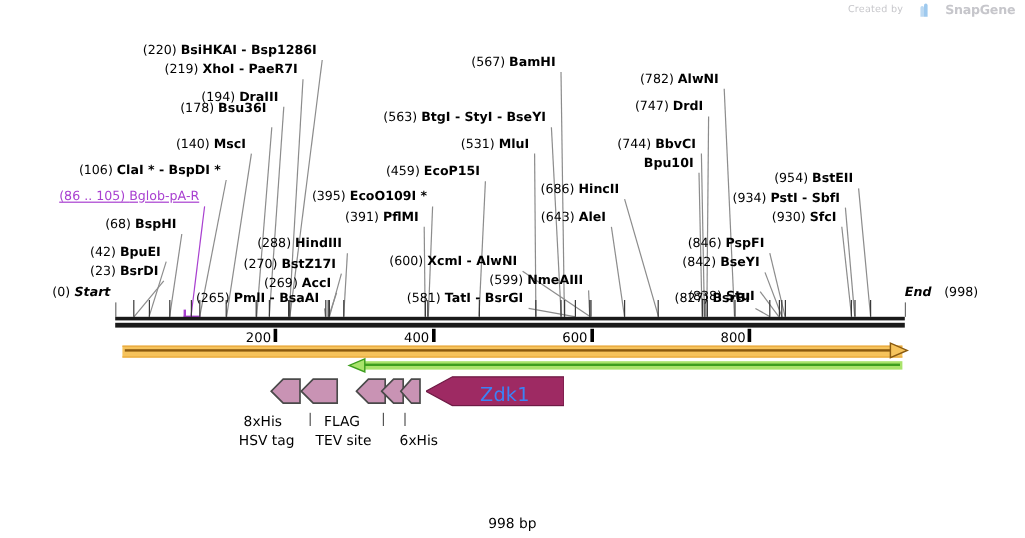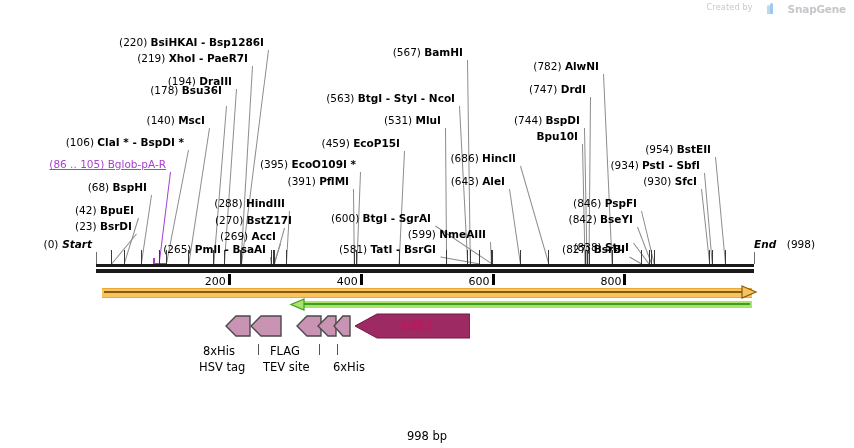--- a/index.html
+++ b/index.html
@@ -45,21 +45,21 @@
   .ruler-tick{position:absolute;width:3px;background:#000;}
 
   
   .orange-bar{position:absolute;background:#f6c35c;border-top:1px solid #e8a93c;border-bottom:1px solid #e8a93c;}
   .orange-core{position:absolute;background:#8a5a10;height:2px;}
   .green-bar{position:absolute;background:#a9e36b;}
   .green-core{position:absolute;background:#3d9e1e;height:2px;}
   .parrow-svg{position:absolute;overflow:visible;}
 
   .zdk1-label{
-    position:absolute;color:#be185d;font-size:12px;font-weight:700;
+    position:absolute;color:#3b82f6;font-size:16px;font-weight:400;
     letter-spacing:.2px;
   }
 
   .feat-label{position:absolute;font-size:11.5px;color:#000;white-space:nowrap;}
   .feat-tick{position:absolute;width:1px;background:#555;}
 
   
   .title{
     position:absolute;width:100%;text-align:center;font-size:15px;font-weight:700;color:#000;
     letter-spacing:-.1px;
@@ -100,49 +100,49 @@
       <div class="enz" style="left: 134px; top: 204px;"><span class="pos">(42) </span><span class="nm">BpuEI</span></div>
       <div class="lead" style="left: 138px; top: 218px; height: 48.174px; transform: rotate(17.2787deg); transform-origin: center top;"></div>
       <div class="enz" style="left: 132px; top: 220px;"><span class="pos">(23) </span><span class="nm">BsrDI</span></div>
       <div class="lead" style="left: 136px; top: 234px; height: 38.9463px; transform: rotate(39.6199deg); transform-origin: center top;"></div>
       <div class="enz" style="left: 356px; top: 158px;"><span class="pos">(395) </span><span class="nm">EcoO109I *</span></div>
       <div class="lead" style="left: 360px; top: 172px; height: 92.0692px; transform: rotate(2.22167deg); transform-origin: center top;"></div>
       <div class="enz" style="left: 349px; top: 175px;"><span class="pos">(391) </span><span class="nm">PflMI</span></div>
       <div class="lead" style="left: 353px; top: 189px; height: 75.0042px; transform: rotate(-0.606233deg); transform-origin: center top;"></div>
       <div class="enz" style="left: 285px; top: 197px;"><span class="pos">(288) </span><span class="nm">HindIII</span></div>
       <div class="lead" style="left: 289px; top: 211px; height: 53.0915px; transform: rotate(3.36494deg); transform-origin: center top;"></div>
-      <div class="enz" style="left: 292px; top: 214px;"><span class="pos">(270) </span><span class="nm">BstZ17I</span></div>
+      <div class="enz" style="left: 280px; top: 214px;"><span class="pos">(270) </span><span class="nm">BstZ17I</span></div>
       <div class="lead" style="left: 284px; top: 228px; height: 37.3588px; transform: rotate(15.5004deg); transform-origin: center top;"></div>
       <div class="enz" style="left: 276px; top: 230px;"><span class="pos">(269) </span><span class="nm">AccI</span></div>
       <div class="lead" style="left: 280px; top: 244px; height: 21.0745px; transform: rotate(18.3746deg); transform-origin: center top;"></div>
       <div class="enz" style="left: 266px; top: 243px;"><span class="pos">(265) </span><span class="nm">PmlI  -  BsaAI</span></div>
       <div class="lead" style="left: 270px; top: 257px; height: 7.03687px; transform: rotate(-5.86808deg); transform-origin: center top;"></div>
       <div class="enz" style="left: 463px; top: 46px;"><span class="pos">(567) </span><span class="nm">BamHI</span></div>
       <div class="lead" style="left: 467px; top: 60px; height: 204.02px; transform: rotate(-0.795817deg); transform-origin: center top;"></div>
-      <div class="enz" style="left: 455px; top: 92px;"><span class="pos">(563) </span><span class="nm">BtgI  -  StyI  -  NcoI</span></div>
+      <div class="enz" style="left: 455px; top: 92px;"><span class="pos">(563) </span><span class="nm">BtgI  -  StyI  -  BseYI</span></div>
       <div class="lead" style="left: 459px; top: 106px; height: 158.212px; transform: rotate(-2.96961deg); transform-origin: center top;"></div>
       <div class="enz" style="left: 441px; top: 114px;"><span class="pos">(531) </span><span class="nm">MluI</span></div>
       <div class="lead" style="left: 445px; top: 128px; height: 136.004px; transform: rotate(-0.462652deg); transform-origin: center top;"></div>
       <div class="enz" style="left: 400px; top: 137px;"><span class="pos">(459) </span><span class="nm">EcoP15I</span></div>
       <div class="lead" style="left: 404px; top: 151px; height: 113.128px; transform: rotate(2.72216deg); transform-origin: center top;"></div>
-      <div class="enz" style="left: 431px; top: 212px;"><span class="pos">(600) </span><span class="nm">BtgI  -  SgrAI</span></div>
+      <div class="enz" style="left: 431px; top: 212px;"><span class="pos">(600) </span><span class="nm">XcmI  -  AlwNI</span></div>
       <div class="lead" style="left: 435px; top: 226px; height: 68.1657px; transform: rotate(-56.1193deg); transform-origin: center top;"></div>
       <div class="enz" style="left: 486px; top: 228px;"><span class="pos">(599) </span><span class="nm">NmeAIII</span></div>
       <div class="lead" style="left: 490px; top: 242px; height: 22.0197px; transform: rotate(-2.42545deg); transform-origin: center top;"></div>
       <div class="enz" style="left: 436px; top: 243px;"><span class="pos">(581) </span><span class="nm">TatI  -  BsrGI</span></div>
       <div class="lead" style="left: 440px; top: 257px; height: 39.6863px; transform: rotate(-79.8408deg); transform-origin: center top;"></div>
       <div class="enz" style="left: 516px; top: 152px;"><span class="pos">(686) </span><span class="nm">HincII</span></div>
       <div class="lead" style="left: 520px; top: 166px; height: 102.002px; transform: rotate(-16.1034deg); transform-origin: center top;"></div>
       <div class="enz" style="left: 505px; top: 175px;"><span class="pos">(643) </span><span class="nm">AleI</span></div>
       <div class="lead" style="left: 509px; top: 189px; height: 75.794px; transform: rotate(-8.30042deg); transform-origin: center top;"></div>
       <div class="enz" style="left: 599px; top: 60px;"><span class="pos">(782) </span><span class="nm">AlwNI</span></div>
       <div class="lead" style="left: 603px; top: 74px; height: 190.194px; transform: rotate(-2.58776deg); transform-origin: center top;"></div>
       <div class="enz" style="left: 586px; top: 83px;"><span class="pos">(747) </span><span class="nm">DrdI</span></div>
       <div class="lead" style="left: 590px; top: 97px; height: 167.007px; transform: rotate(0.510838deg); transform-origin: center top;"></div>
-      <div class="enz" style="left: 580px; top: 114px;"><span class="pos">(744) </span><span class="nm">BspDI</span></div>
+      <div class="enz" style="left: 580px; top: 114px;"><span class="pos">(744) </span><span class="nm">BbvCI</span></div>
       <div class="lead" style="left: 584px; top: 128px; height: 136.024px; transform: rotate(-1.06704deg); transform-origin: center top;"></div>
       <div class="enz" style="left: 578px; top: 130px;"><span class="nm">Bpu10I</span></div>
       <div class="lead" style="left: 582px; top: 144px; height: 120.027px; transform: rotate(-1.21979deg); transform-origin: center top;"></div>
       <div class="enz" style="left: 711px; top: 143px;"><span class="pos">(954) </span><span class="nm">BstEII</span></div>
       <div class="lead" style="left: 715px; top: 157px; height: 107.465px; transform: rotate(-5.33392deg); transform-origin: center top;"></div>
       <div class="enz" style="left: 700px; top: 159px;"><span class="pos">(934) </span><span class="nm">PstI  -  SbfI</span></div>
       <div class="lead" style="left: 704px; top: 173px; height: 91.334px; transform: rotate(-4.90135deg); transform-origin: center top;"></div>
       <div class="enz" style="left: 697px; top: 175px;"><span class="pos">(930) </span><span class="nm">SfcI</span></div>
       <div class="lead" style="left: 701px; top: 189px; height: 75.4433px; transform: rotate(-6.21414deg); transform-origin: center top;"></div>
       <div class="enz" style="left: 637px; top: 197px;"><span class="pos">(846) </span><span class="nm">PspFI</span></div>

